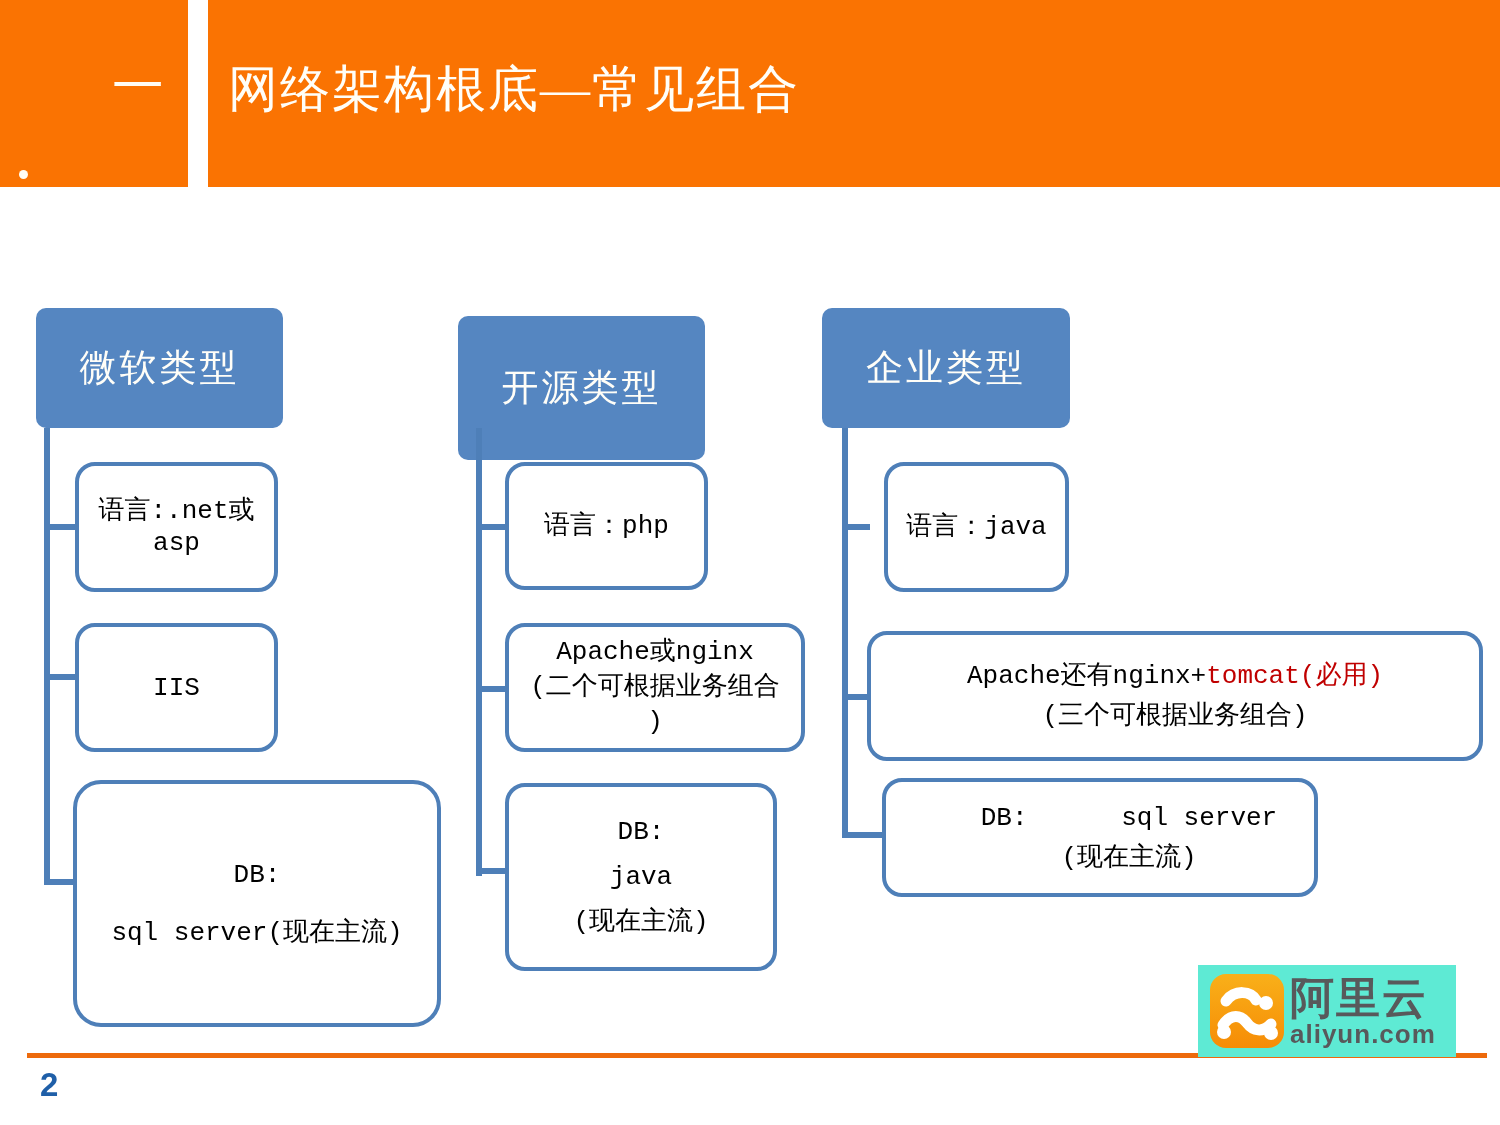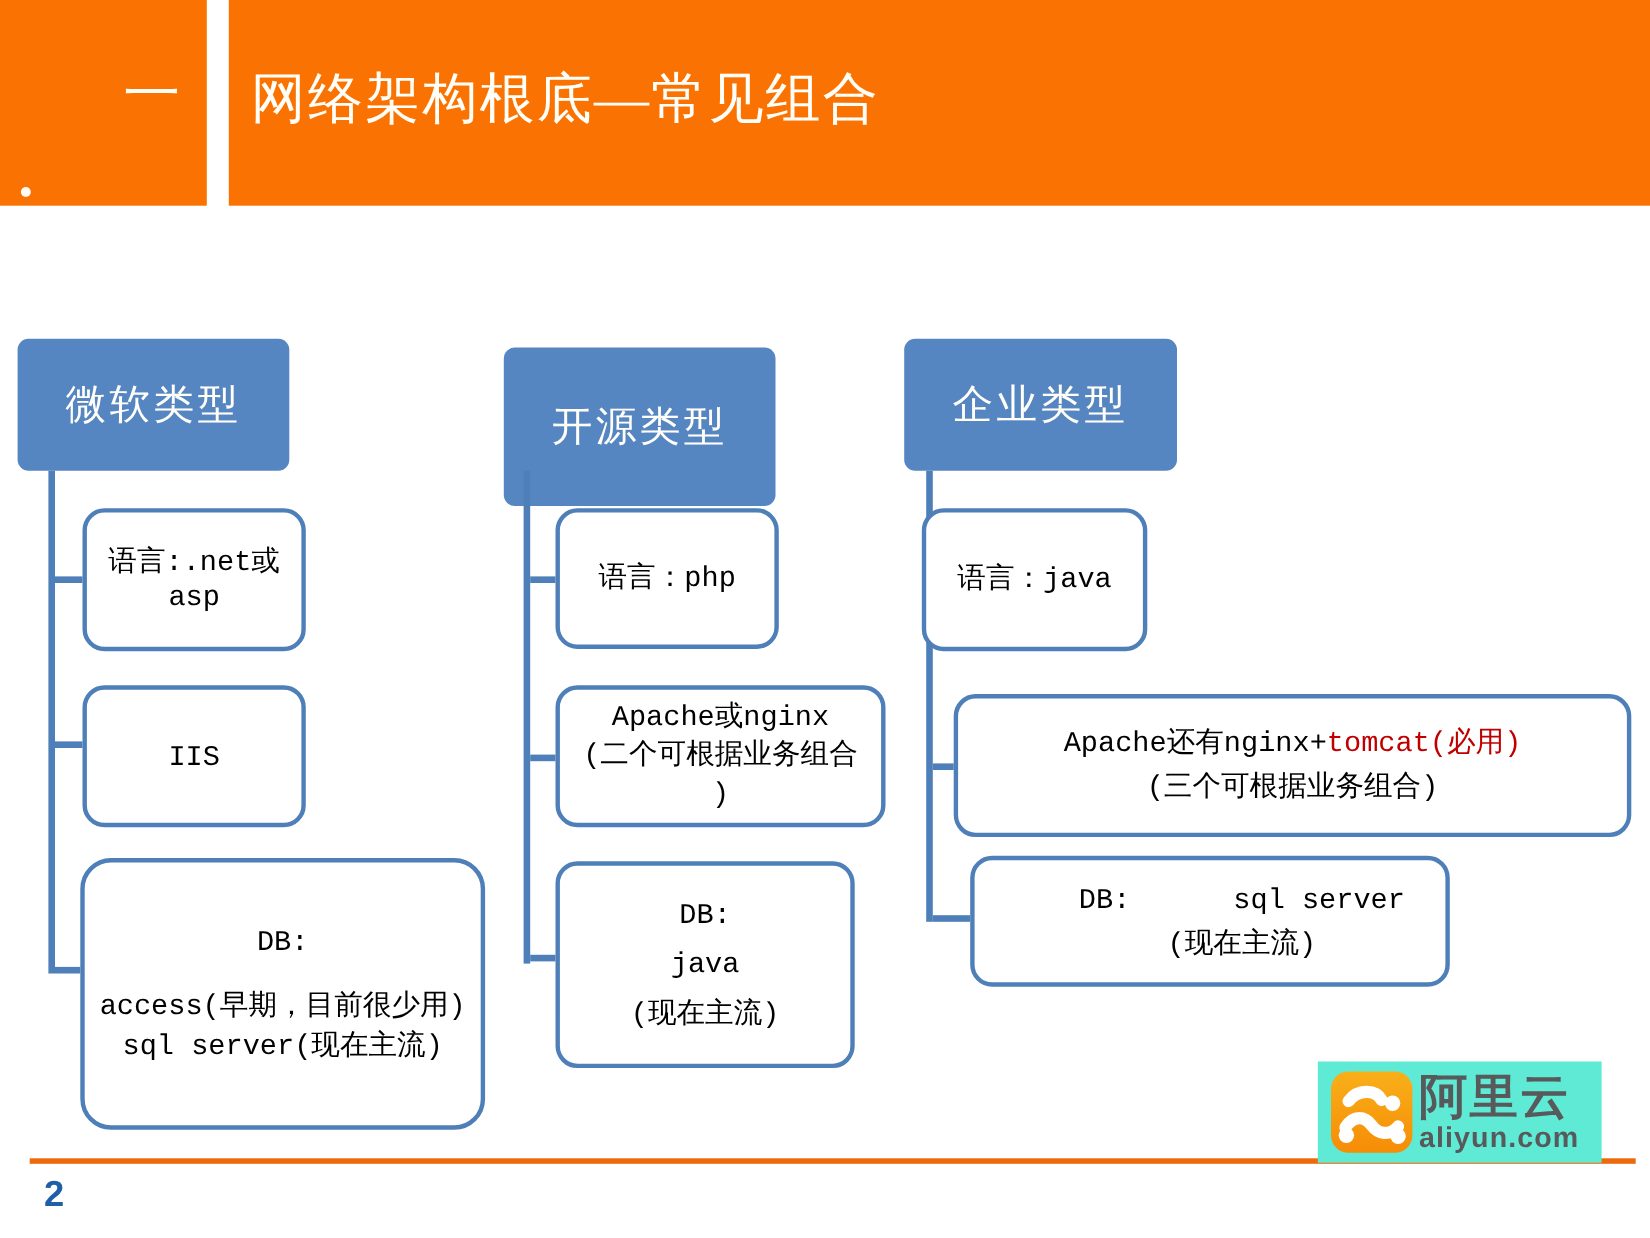--- a/index.html
+++ b/index.html
@@ -61,36 +61,35 @@
     <span class="section-num">一</span>
     <span class="tab-dot"></span>
   </div>
   <div class="title-banner orange">
     <h1>网络架构根底—常见组合</h1>
   </div>
 
 
   <div>
 
-    <div class="node-header" style="left:16px;top:308px;width:247px;height:120px">微软类型</div>
+    <div class="node-header" style="left:36px;top:308px;width:247px;height:120px">微软类型</div>
     <div class="conn" style="left:44px;top:428px;width:6px;height:457px"></div>
     <div class="conn" style="left:50px;top:524px;width:25px;height:6px"></div>
     <div class="conn" style="left:50px;top:674px;width:25px;height:6px"></div>
     <div class="conn" style="left:50px;top:879px;width:23px;height:6px"></div>
 
     <div class="node-child lh32" style="left:75px;top:462px;width:203px;height:130px">
       <div class="line">语言:.net或</div>
       <div class="line">asp</div>
     </div>
     <div class="node-child" style="left:75px;top:623px;width:203px;height:129px">
       <div class="line">IIS</div>
     </div>
     <div class="node-child rad28" style="left:73px;top:780px;width:368px;height:247px">
       <div class="line mb22">DB:</div>
-      <div class="line">access(早期，目前很少用)</div>
       <div class="line">sql server(现在主流)</div>
     </div>
 
     <div class="node-header" style="left:458px;top:316px;width:247px;height:144px">开源类型</div>
     <div class="conn" style="left:476px;top:428px;width:6px;height:448px"></div>
     <div class="conn" style="left:482px;top:524px;width:23px;height:6px"></div>
     <div class="conn" style="left:482px;top:686px;width:23px;height:6px"></div>
     <div class="conn" style="left:482px;top:868px;width:23px;height:6px"></div>
 
     <div class="node-child" style="left:505px;top:462px;width:203px;height:128px">
@@ -106,21 +105,21 @@
       <div class="line">java</div>
       <div class="line">(现在主流)</div>
     </div>
 
     <div class="node-header" style="left:822px;top:308px;width:248px;height:120px">企业类型</div>
     <div class="conn" style="left:842px;top:428px;width:6px;height:410px"></div>
     <div class="conn" style="left:848px;top:524px;width:22px;height:6px"></div>
     <div class="conn" style="left:848px;top:694px;width:19px;height:6px"></div>
     <div class="conn" style="left:848px;top:832px;width:34px;height:6px"></div>
 
-    <div class="node-child" style="left:838px;top:462px;width:205px;height:130px">
+    <div class="node-child" style="left:884px;top:462px;width:185px;height:130px">
       <div class="line">语言：java</div>
     </div>
     <div class="node-child lh40" style="left:867px;top:631px;width:616px;height:130px">
       <div class="line"><span>Apache还有nginx+</span><span class="red">tomcat(必用)</span></div>
       <div class="line">(三个可根据业务组合)</div>
     </div>
     <div class="node-child lh40" style="left:882px;top:778px;width:436px;height:119px;padding-left:58px">
       <div class="line">DB:      sql server</div>
       <div class="line">(现在主流)</div>
     </div>

